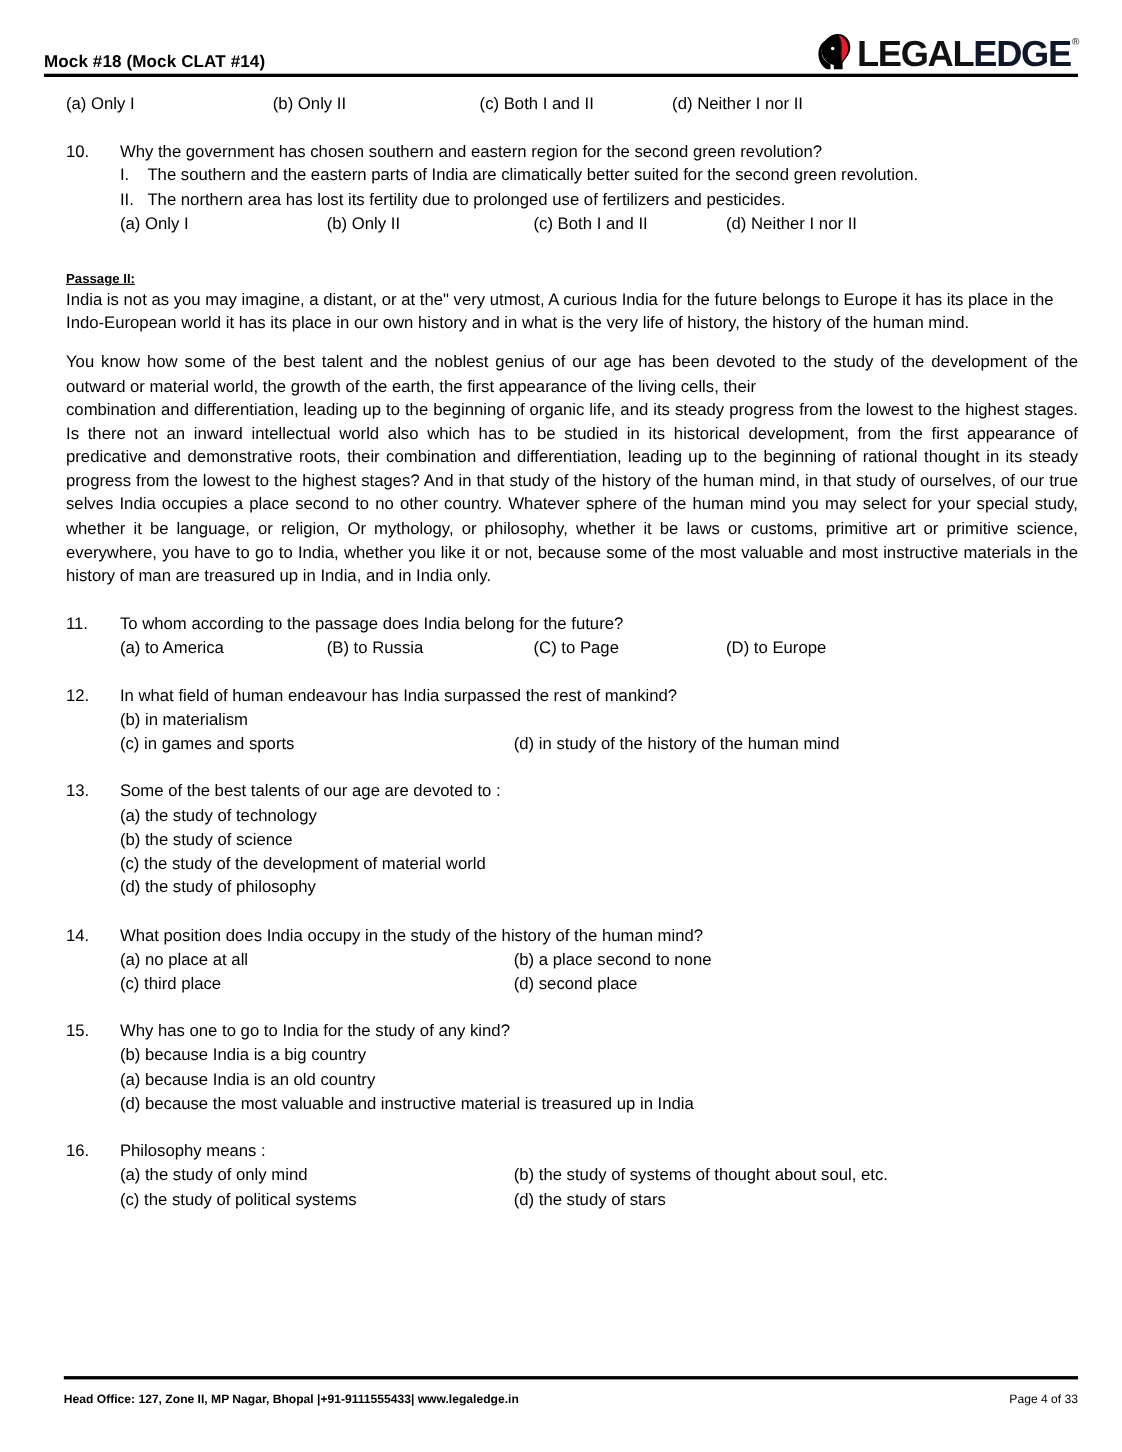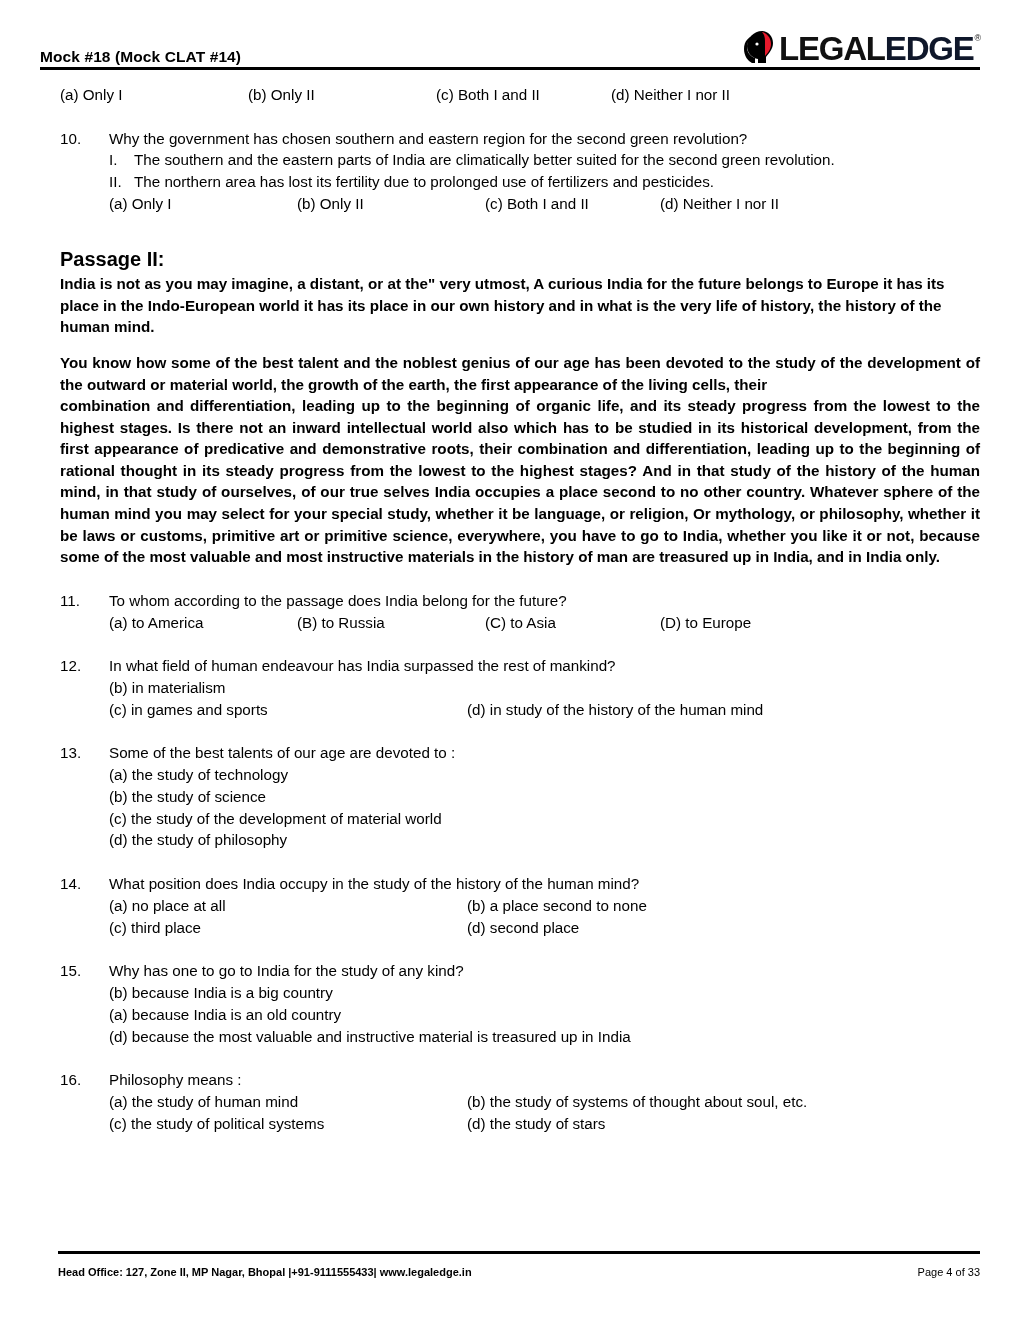--- a/index.html
+++ b/index.html
@@ -121,27 +121,27 @@
   .two-b { flex: 1 1 auto; }
 
   .opt-line { white-space: nowrap; }
 
   .spacer-sm { height: 14px; }
   .spacer-md { height: 22px; }
   .spacer-lg { height: 30px; }
 
   .passage-head {
     font-weight: bold;
-    font-size: 20px;
+    font-size: 12px;
+    text-decoration: underline;
   }
   .passage-p {
     text-align: justify;
     font-size: 15.2px;
     line-height: 1.42;
-    font-weight: bold;
   }
   .passage-p.nojustify { text-align: left; }
 
   
   .footer-rule {
     position: absolute;
     left: 58px;
     right: 40px;
     bottom: 66px;
     height: 3px;
@@ -228,21 +228,21 @@
 
     <div class="spacer-md"></div>
 
     <div class="qblock">
       <div class="qnum">11.</div>
       <div class="qbody">
         <div class="qtext">To whom according to the passage does India belong for the future?</div>
         <div class="opts-row">
           <span class="opt-c1">(a) to America</span>
           <span class="opt-c2">(B) to Russia</span>
-          <span class="opt-c3">(C) to Asia</span>
+          <span class="opt-c3">(C) to Page</span>
           <span class="opt-c4">(D) to Europe</span>
         </div>
       </div>
     </div>
 
     <div class="spacer-md"></div>
 
     <div class="qblock">
       <div class="qnum">12.</div>
       <div class="qbody">
@@ -299,21 +299,21 @@
       </div>
     </div>
 
     <div class="spacer-md"></div>
 
     <div class="qblock">
       <div class="qnum">16.</div>
       <div class="qbody">
         <div class="qtext">Philosophy means :</div>
         <div class="opts-two">
-          <span class="two-a opt-line">(a)  the study of human mind</span>
+          <span class="two-a opt-line">(a)  the study of only mind</span>
           <span class="two-b opt-line">(b)  the study of systems of thought about soul, etc.</span>
         </div>
         <div class="opts-two">
           <span class="two-a opt-line">(c)  the study of political systems</span>
           <span class="two-b opt-line">(d)  the study of stars</span>
         </div>
       </div>
     </div>
 
   </div>

